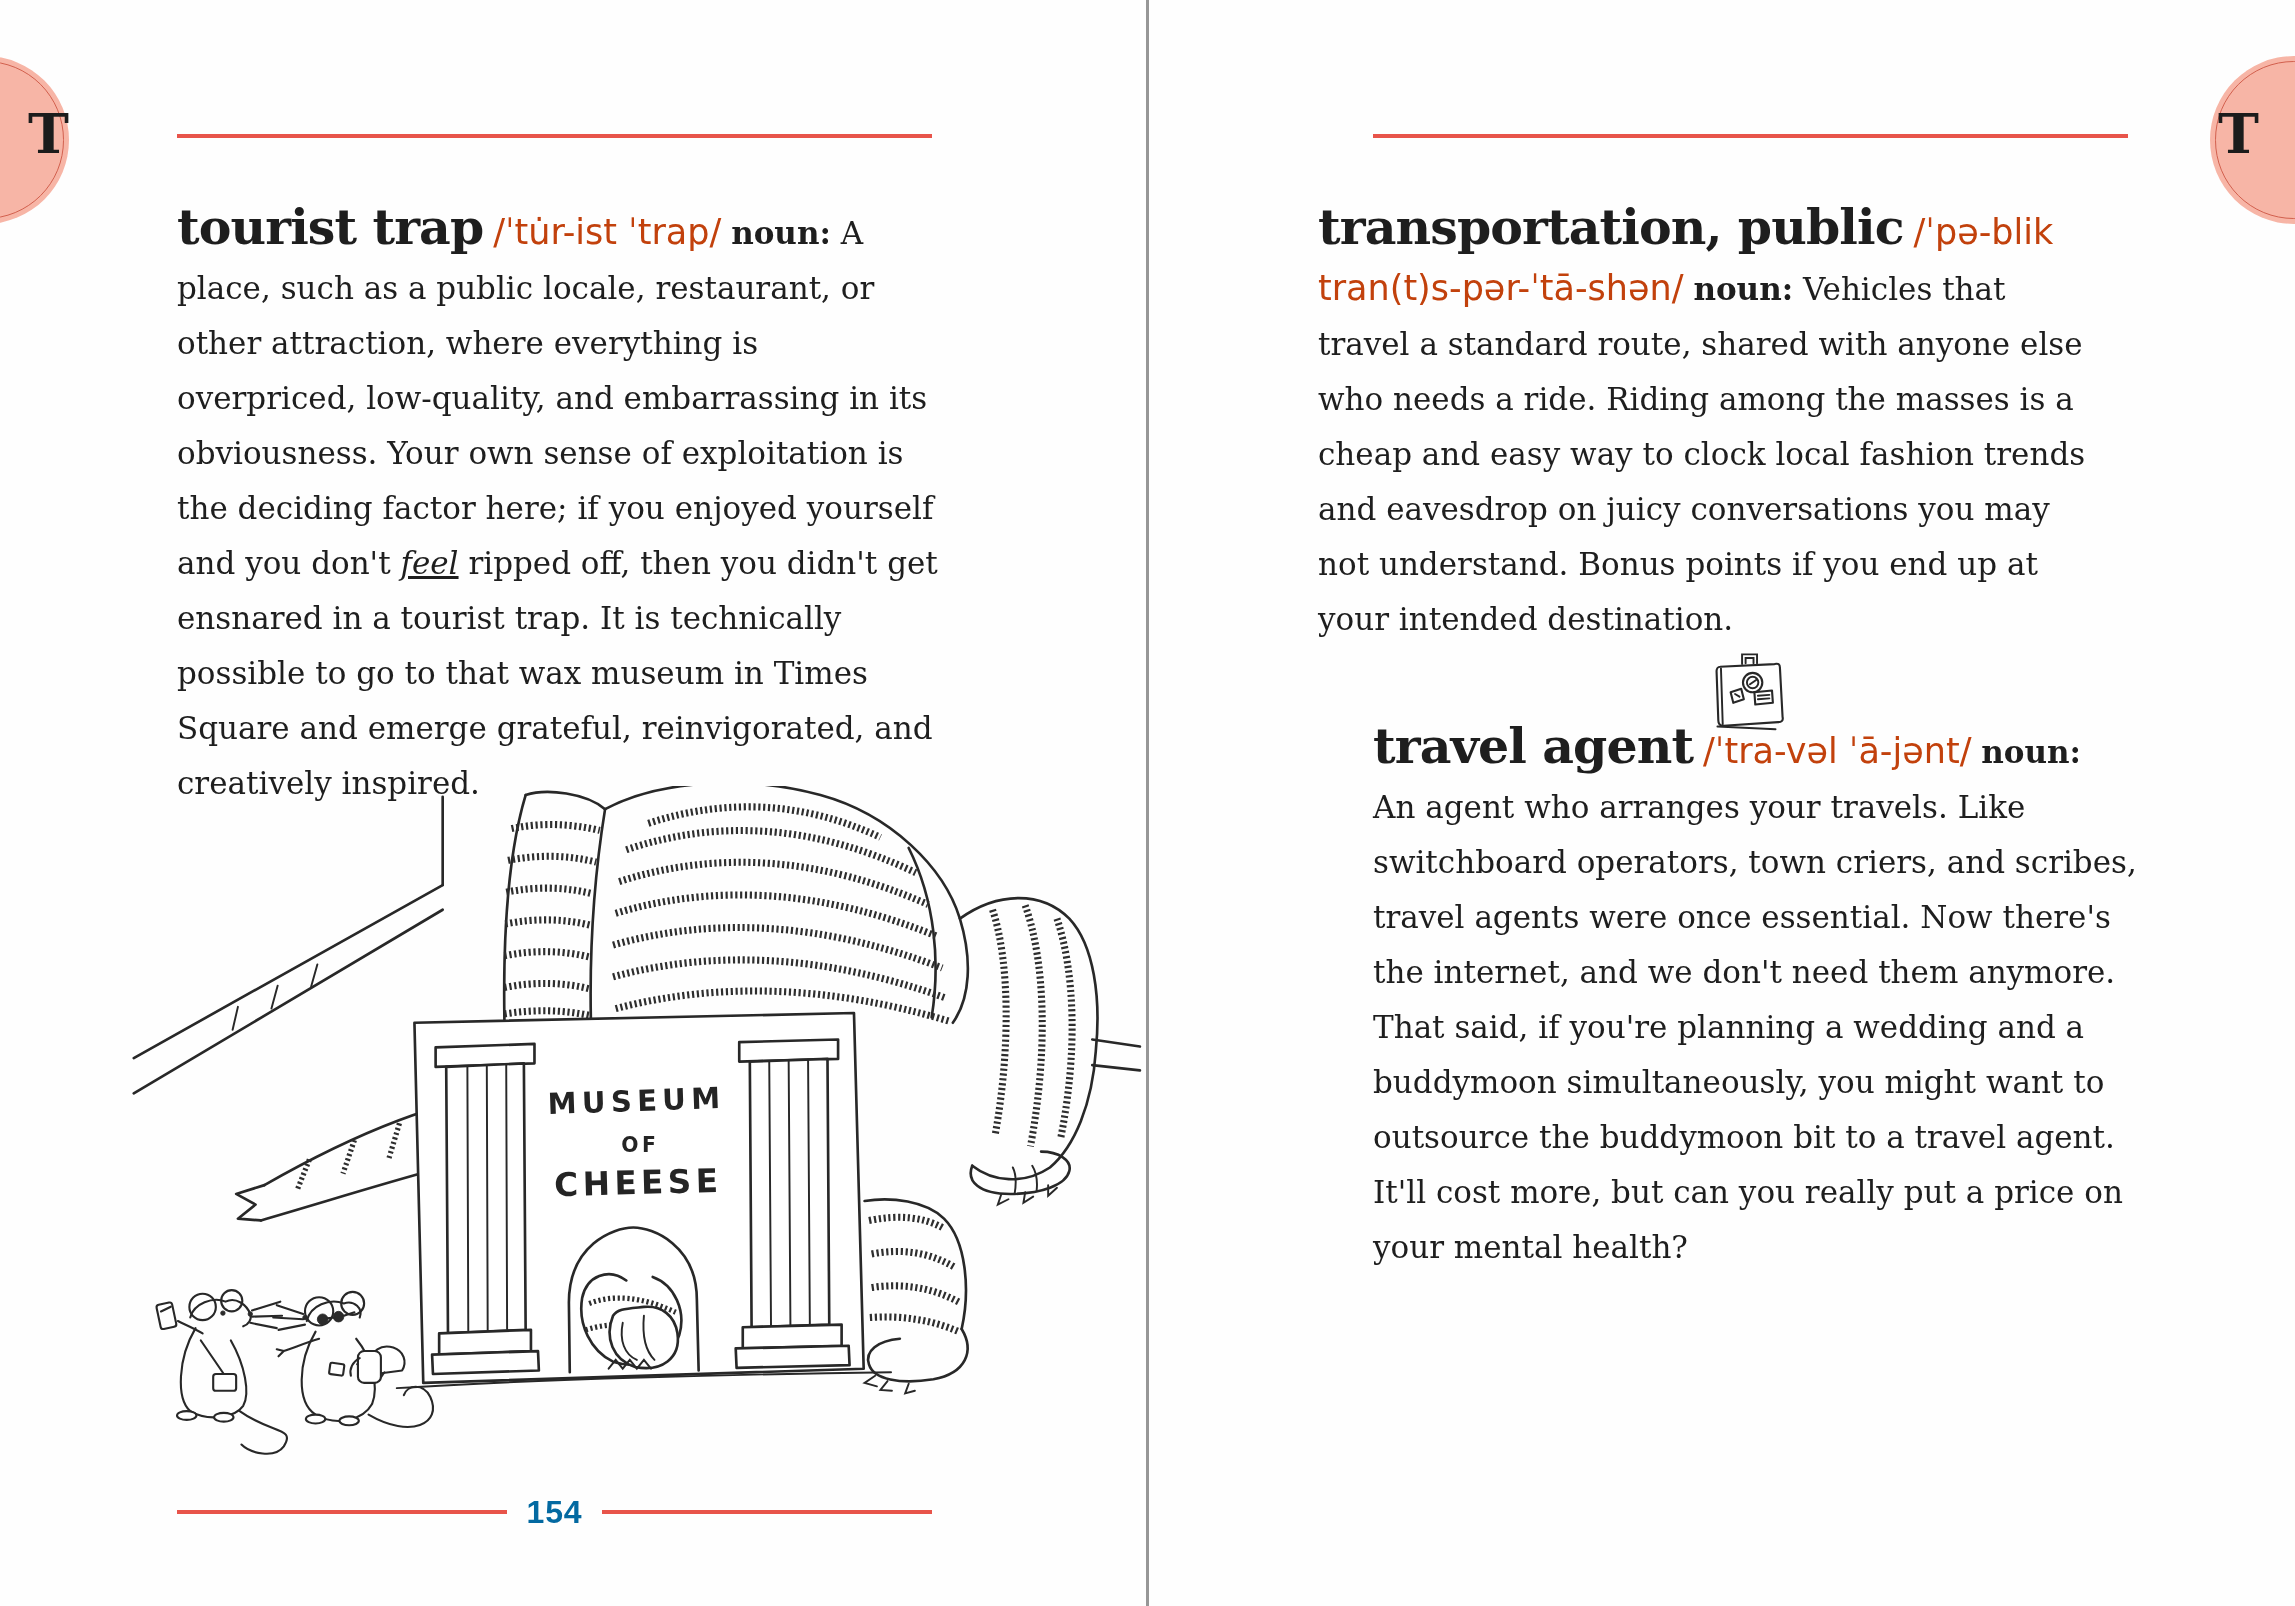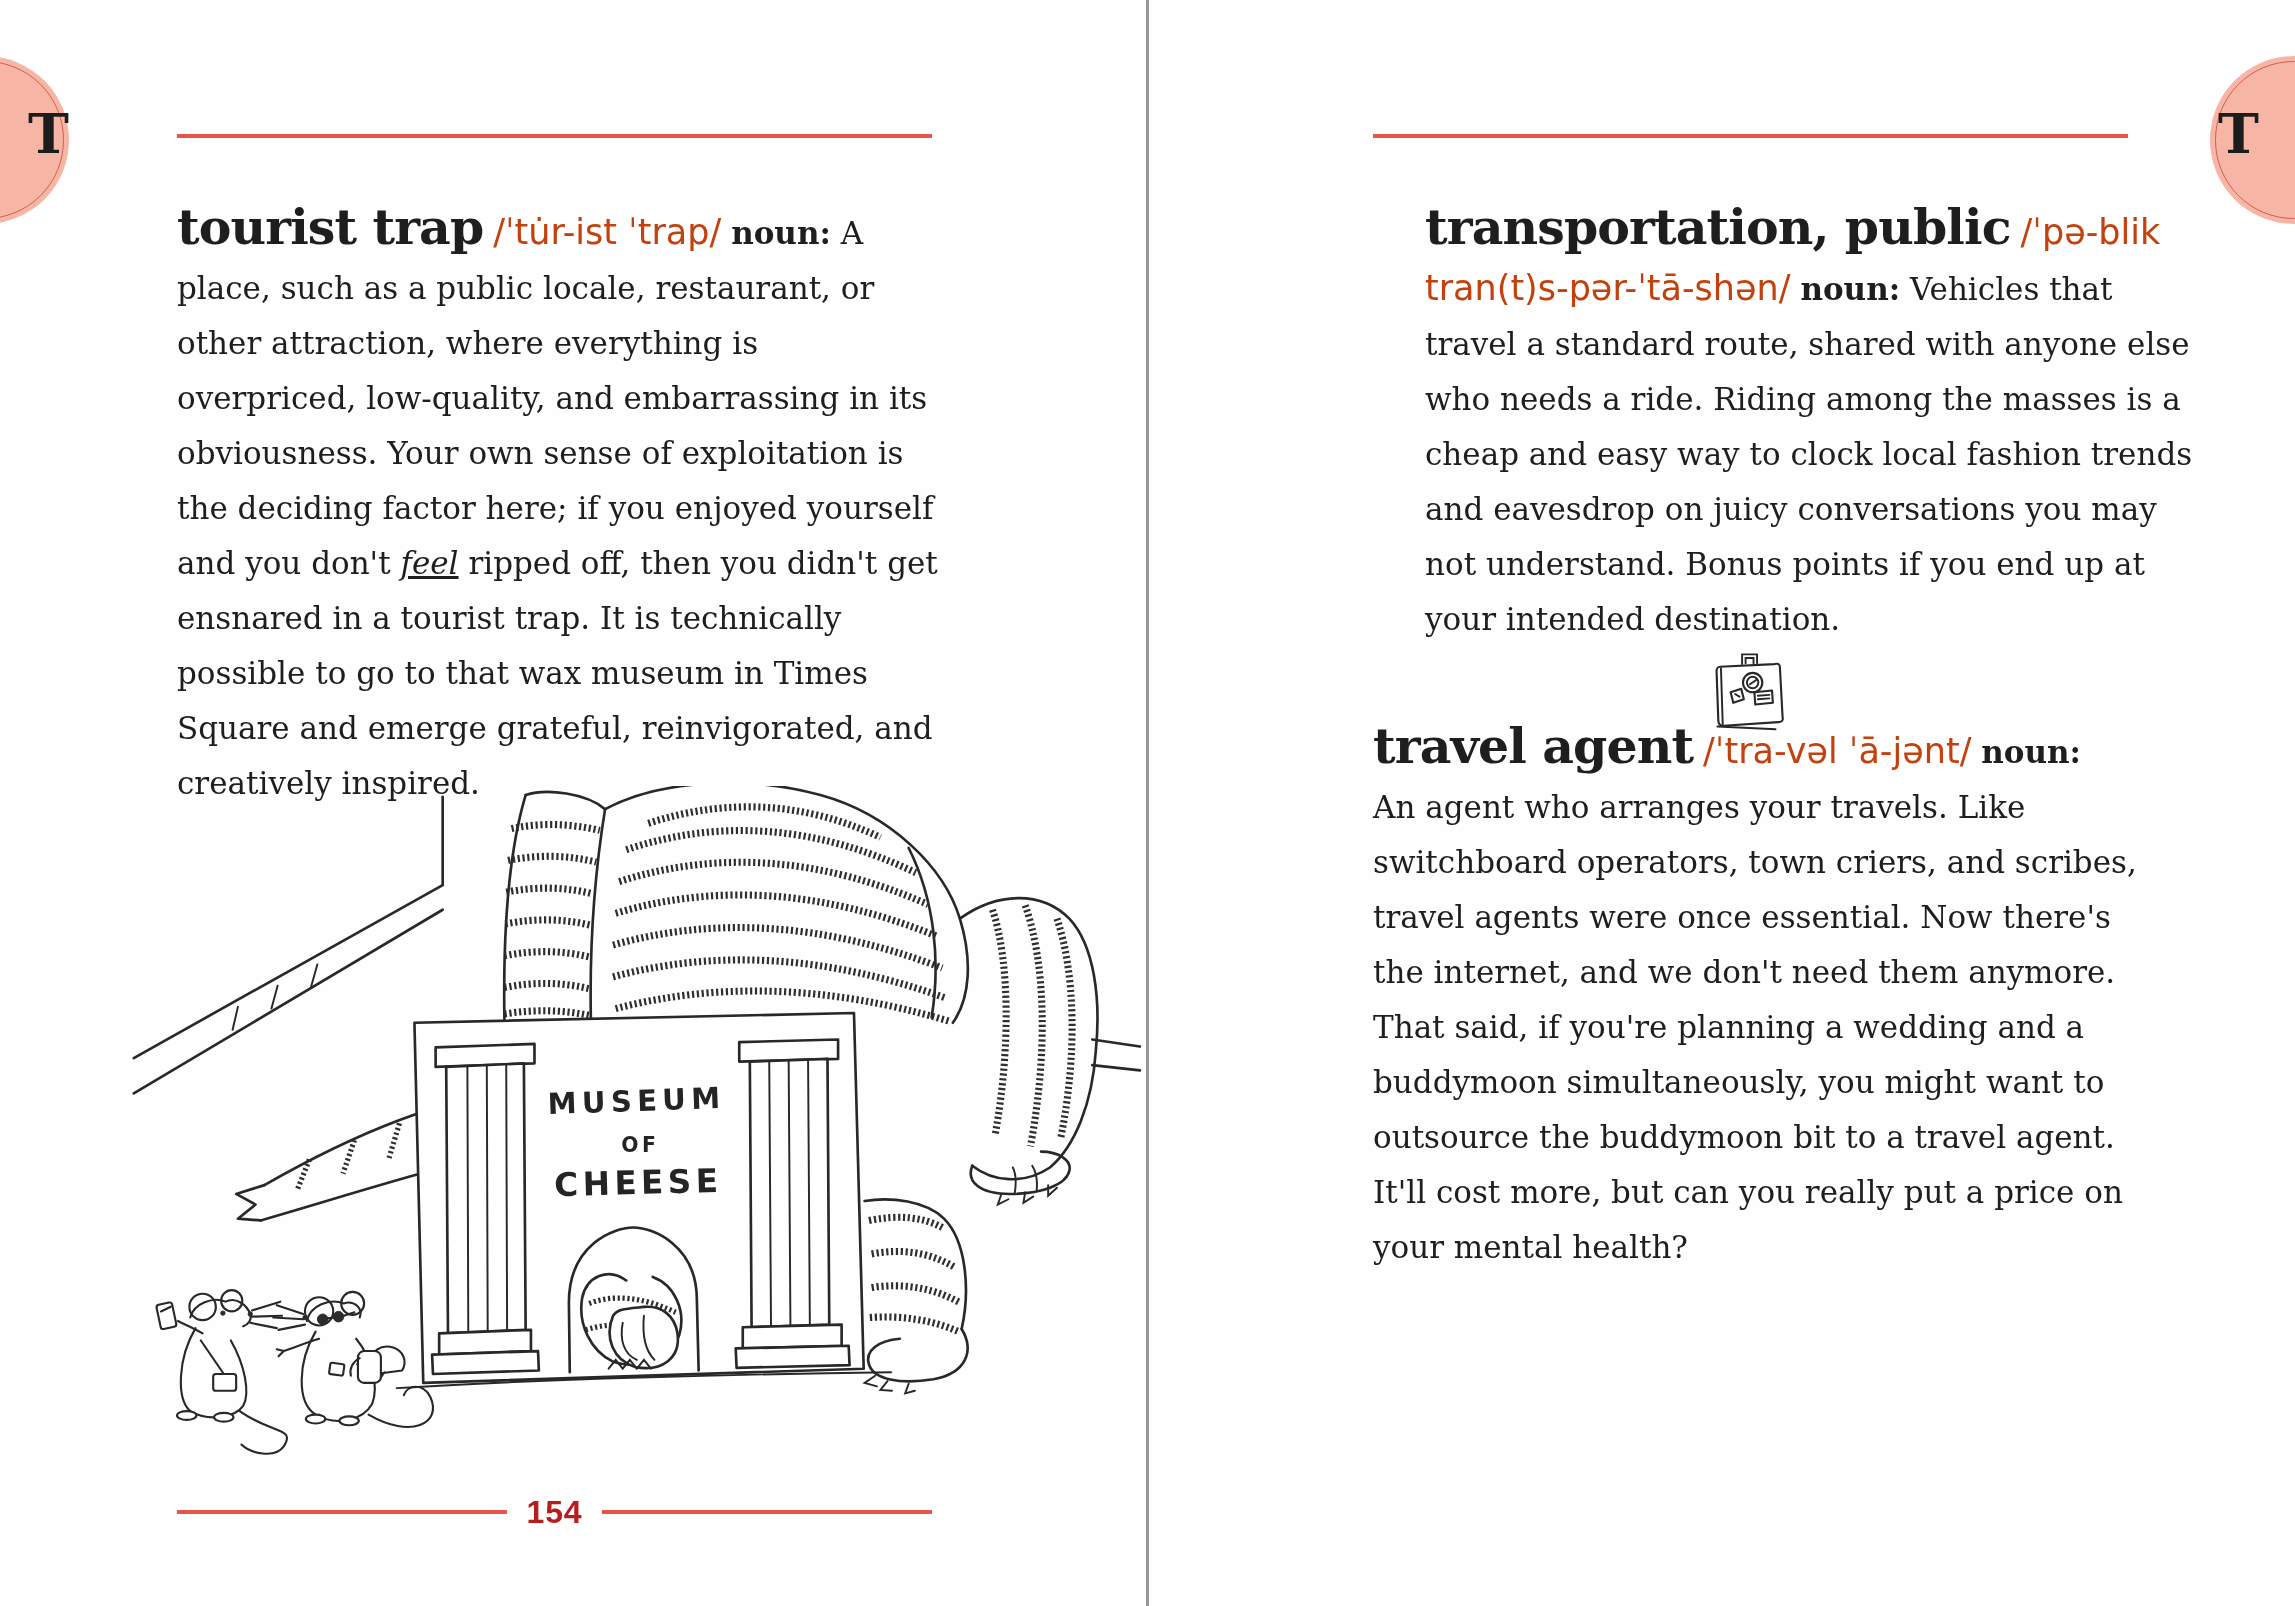--- a/index.html
+++ b/index.html
@@ -22,36 +22,36 @@
 
   
   .top-rule{position:absolute;top:134px;width:755px;height:4.4px;background:#e8544a;}
   .top-rule-left{left:177px;}
   .top-rule-right{left:1373px;}
 
   
   .entry{position:absolute;width:770px;}
   .entry p{margin:0;font-size:31px;line-height:55px;}
   .entry-left{left:177px;top:200px;}
-  .entry-right-1{left:1425px;top:200px;}
+  .entry-right-1{left:1318px;top:200px;}
   .entry-right-2{left:1373px;top:719px;}
   .headword{font-weight:bold;font-size:49px;letter-spacing:-0.9px;line-height:55px;}
   .pron{font-family:"DejaVu Sans",sans-serif;font-size:35px;color:#c2410c;}
   .pos{font-weight:bold;}
   .def-em{font-style:italic;text-decoration:underline;}
   .see-also{margin-top:12.4px !important;font-size:25.6px !important;line-height:35px !important;}
   .see-also em{font-style:italic;}
 
   
   .folio{position:absolute;top:1494px;width:755px;height:36px;display:flex;align-items:center;gap:19.4px;}
   .folio-left{left:177px;}
   .folio-right{left:1373px;}
   .folio .rule-line{flex:1;height:4.4px;background:#e8544a;}
   .folio .page-num{font-family:"Liberation Sans",sans-serif;font-weight:bold;
-    font-size:32px;letter-spacing:0.9px;color:#b91c1c;}
+    font-size:32px;letter-spacing:0.9px;color:#0369a1;}
 
   
   .ln{fill:none;stroke:#282828;stroke-width:3;stroke-linecap:round;stroke-linejoin:round;}
   .lnt{fill:none;stroke:#282828;stroke-width:2.2;stroke-linecap:round;}
   .wht{fill:#ffffff;stroke:#282828;stroke-width:3;stroke-linejoin:round;}
   .band{fill:none;stroke:#2e2e2e;stroke-width:8;stroke-dasharray:2.5 3;}
   .band6{fill:none;stroke:#2e2e2e;stroke-width:6;stroke-dasharray:2.5 3;}
   .mln{fill:none;stroke:#282828;stroke-width:2.4;stroke-linecap:round;stroke-linejoin:round;}
   .mwht{fill:#ffffff;stroke:#282828;stroke-width:2.4;stroke-linejoin:round;}
   .mdark{fill:#2b2b2b;stroke:#2b2b2b;stroke-width:1;}

